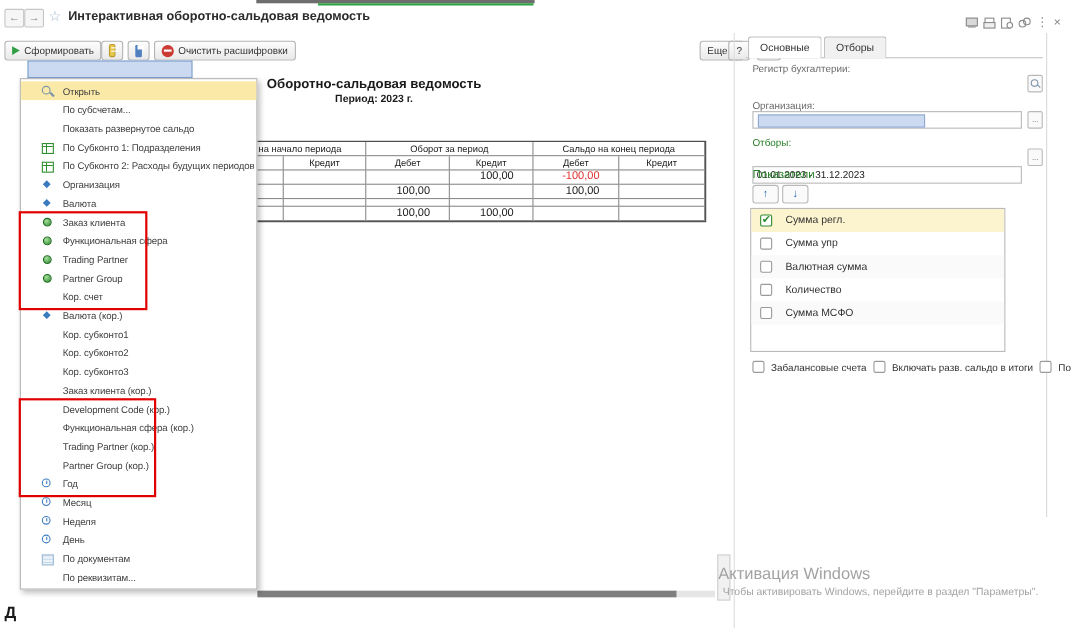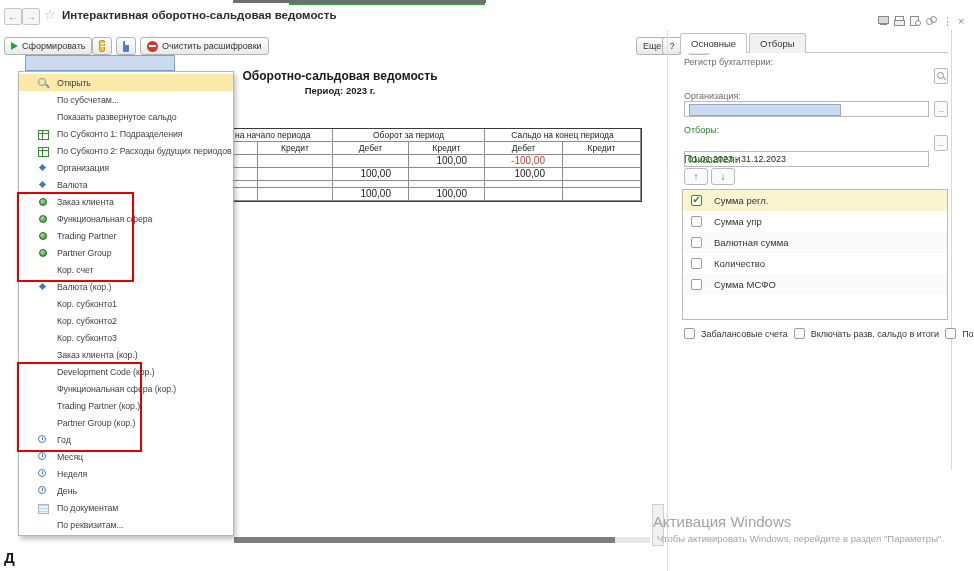--- a/index.html
+++ b/index.html
@@ -114,21 +114,21 @@
           display:flex;align-items:center;justify-content:center;font-size:7px;color:#555;}
   .reg-open{left:934px;top:68px;} .org-more{left:934px;top:101px;} .per-more{left:934px;top:135px;}
   .mini-find{position:relative;width:10px;height:10px;}
   .mini-find::before{content:"";position:absolute;left:1px;top:1px;width:5px;height:5px;border:1.2px solid #7d94a8;border-radius:50%;}
   .mini-find::after{content:"";position:absolute;left:7px;top:7px;width:3px;height:1.3px;background:#7d94a8;transform:rotate(45deg);}
   .org-sel{margin:1px 0 0 1px;width:152px;height:12px;background:#ccdaf1;border:1px solid #8fa9d0;box-sizing:border-box;}
   .ind-title{left:684px;top:153px;font-size:10.5px;color:#267f26;}
   .updown{left:684px;top:168px;display:flex;gap:3px;}
   .udbtn{width:24px;height:17px;border:1px solid #b9b9b9;border-radius:3px;background:#fafafa;
          display:flex;align-items:center;justify-content:center;font-size:10px;font-weight:bold;color:#2f71b8;box-sizing:border-box;}
-  .indlist{left:682px;top:189px;width:266px;height:131px;border:1px solid #b9b9b9;background:#fff;box-sizing:border-box;overflow:hidden;}
+  .indlist{left:682px;top:189px;width:232px;height:131px;border:1px solid #b9b9b9;background:#fff;box-sizing:border-box;overflow:hidden;}
   .ind-row{height:21px;display:flex;align-items:center;padding-left:8px;gap:12px;}
   .ind-row:nth-child(odd){background:#fafafa;}
   .ind-row.sel{background:#fcf3cf;}
   .ind-label{font-size:9.5px;color:#333;}
   .cb{width:11px;height:11px;border:1px solid #9a9a9a;border-radius:2px;background:#fff;position:relative;flex:0 0 11px;box-sizing:border-box;}
   .cb.on{border-color:#2e8b2e;}
   .cb.on::after{content:"✔";position:absolute;left:0.5px;top:-2px;font-size:10px;color:#2e8b2e;}
   .opts{left:684px;top:328px;display:flex;flex-direction:row;gap:6px;}
   .opt-row{display:flex;align-items:center;gap:6px;height:11px;}
   .opt-label{font-size:9px;color:#333;white-space:nowrap;}

